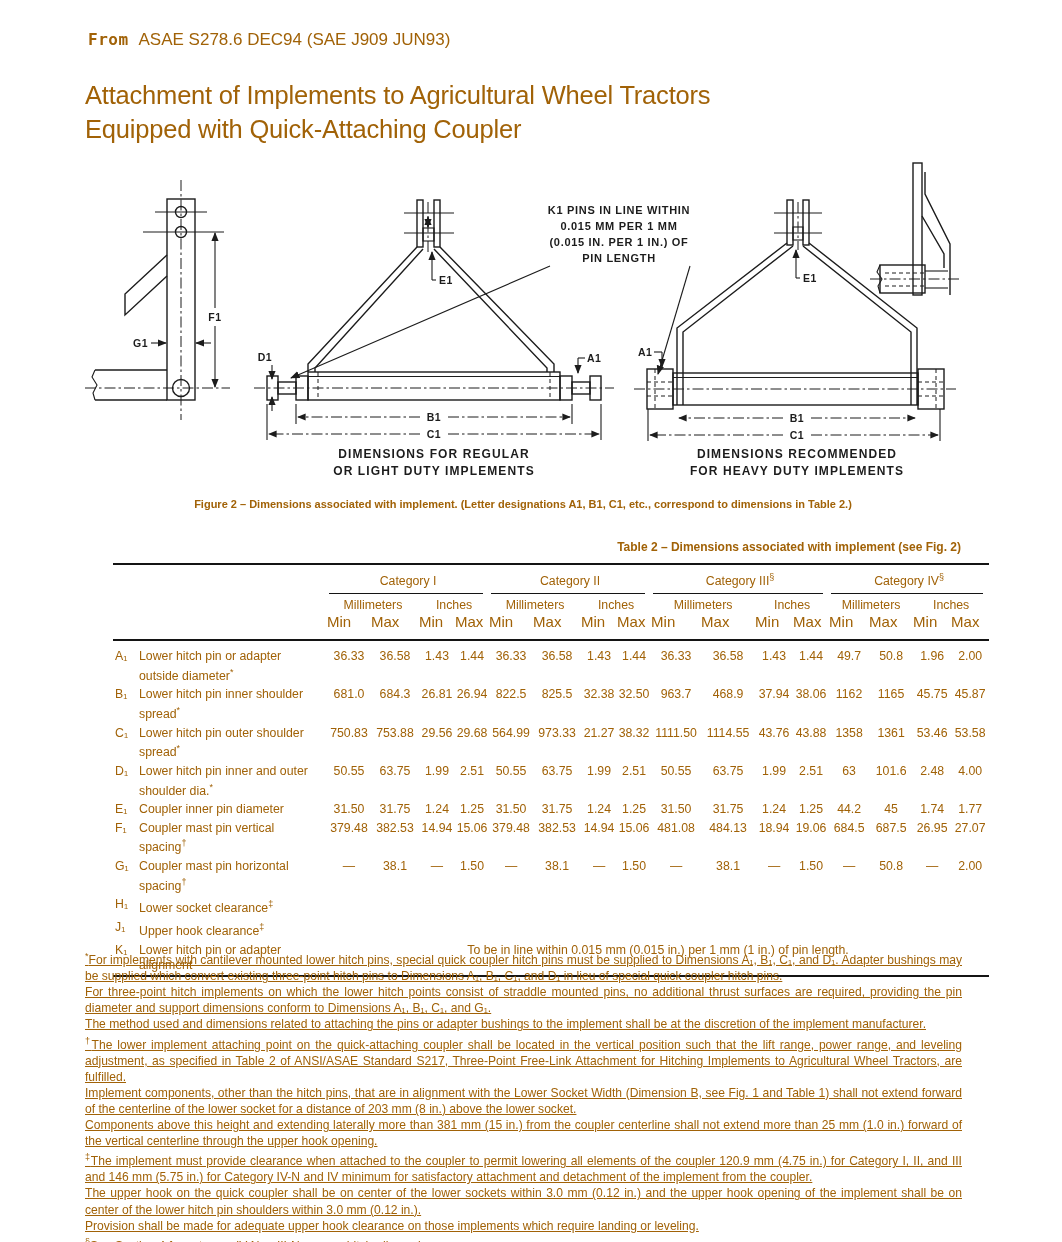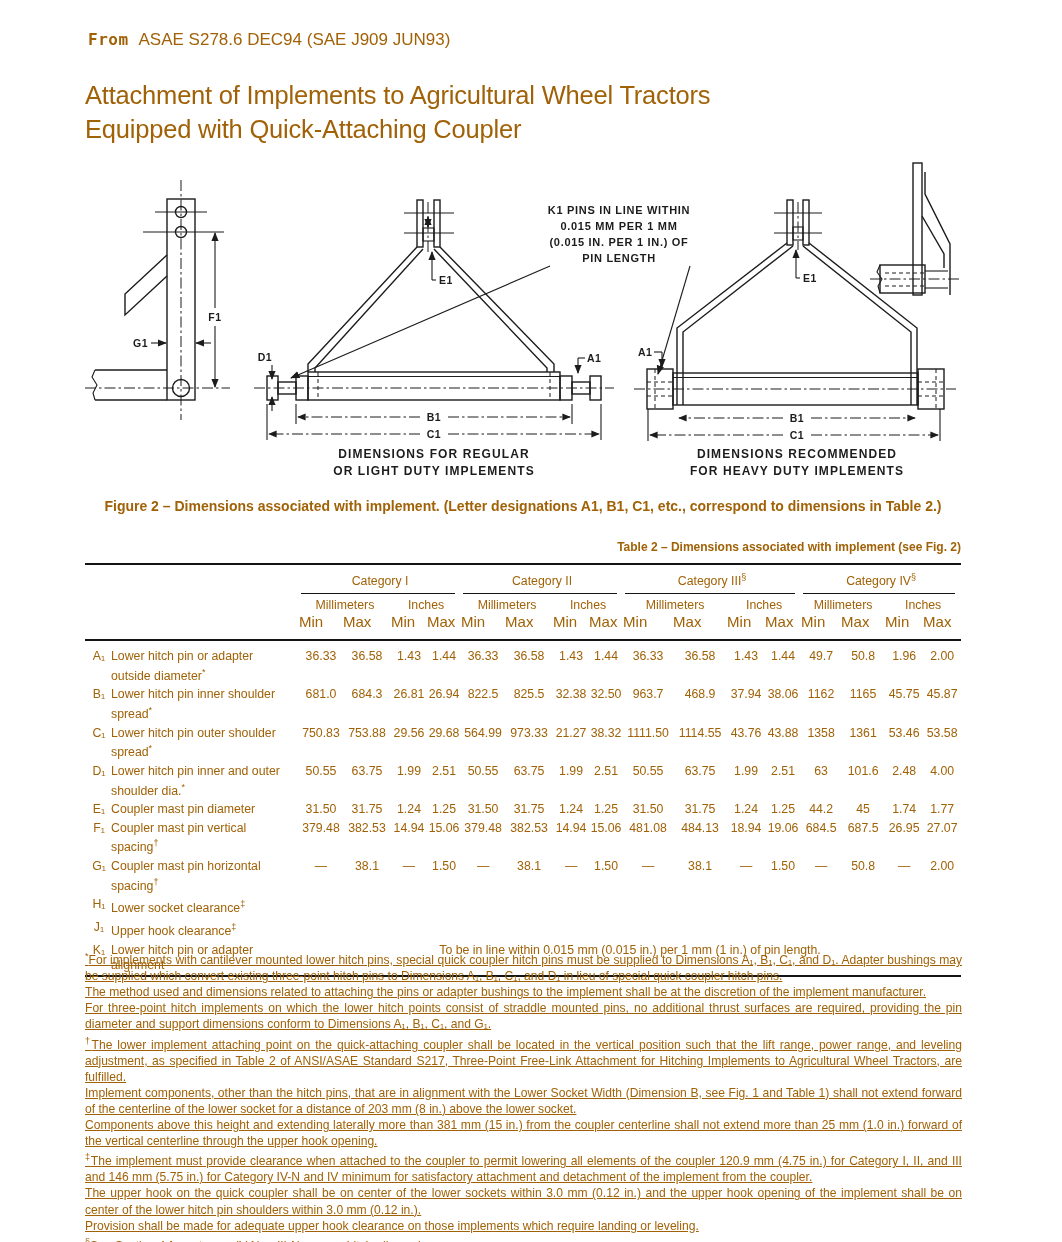--- a/index.html
+++ b/index.html
@@ -7,36 +7,36 @@
         font-family:"Liberation Sans",sans-serif;color:#a16207;}
   
   .src{position:absolute;left:88px;top:30px;font-size:17px;white-space:nowrap;}
   .src .from{font-weight:700;letter-spacing:.5px;margin-right:10px;font-family:"DejaVu Sans Mono",monospace;font-size:16px;}
   .title{position:absolute;left:85px;top:78px;width:880px;font-size:25.5px;font-weight:400;
          letter-spacing:-0.2px;line-height:34px;}
   
   .fig{position:absolute;left:82px;top:158px;width:980px;height:330px;}
   .fig svg{display:block;}
   .figcap{position:absolute;left:85px;top:498px;width:876px;text-align:center;
-          font-size:14px;font-weight:700;}
+          font-size:11px;font-weight:700;}
   .tabletitle{position:absolute;left:85px;top:540px;width:876px;text-align:right;
           font-size:12px;font-weight:700;}
   
   .tblwrap{position:absolute;left:85px;top:563px;width:876px;}
   table{border-collapse:collapse;table-layout:fixed;width:876px;
-        border-top:2.5px solid #141414;border-bottom:2.5px solid #141414;font-size:12.3px;}
+        border-top:2.5px solid #141414;border-bottom:2.5px solid #141414;font-size:12.3px;margin-left:28px;}
   th,td{font-weight:400;padding:0;vertical-align:top;}
   tr.cats th{padding-top:7px;}
   .catlab{display:block;text-align:center;font-size:12.3px;}
   .catrule{height:0;border-bottom:1.4px solid #141414;margin:5px 6px 0 2px;}
   tr.units th{text-align:center;padding-top:4px;font-size:12.3px;}
   tr.mm th{text-align:left;padding:1px 0 9px 0;font-size:15px;border-bottom:2px solid #141414;}
   tbody tr:first-child td{padding-top:8px;}
   td{line-height:15.6px;padding:1.5px 0;}
-  td.row-key{padding-left:2px;text-align:center;}
+  td.row-key{padding-left:2px;}
   td.row-desc{padding-right:10px;}
   td.val{text-align:center;white-space:nowrap;}
   td.row-note{text-align:center;}
   sup{font-size:9px;}
   
   .fns{position:absolute;left:85px;top:948px;width:877px;font-size:12.1px;line-height:16.1px;
        text-align:justify;}
   .fn{margin:0;text-decoration:underline;}
   .endmark{font-family:"DejaVu Sans Mono",monospace;font-size:11px;letter-spacing:.5px;}
   
@@ -380,21 +380,21 @@
             <td class="val">63.75</td>
             <td class="val">1.99</td>
             <td class="val">2.51</td>
             <td class="val">63</td>
             <td class="val">101.6</td>
             <td class="val">2.48</td>
             <td class="val">4.00</td>
           </tr>
           <tr>
             <td class="row-key">E₁</td>
-            <td class="row-desc">Coupler mast pin diameter</td>
+            <td class="row-desc">Coupler inner pin diameter</td>
             <td class="val">31.50</td>
             <td class="val">31.75</td>
             <td class="val">1.24</td>
             <td class="val">1.25</td>
             <td class="val">31.50</td>
             <td class="val">31.75</td>
             <td class="val">1.24</td>
             <td class="val">1.25</td>
             <td class="val">31.50</td>
             <td class="val">31.75</td>
@@ -489,22 +489,22 @@
             <td class="row-key">K₁</td>
             <td class="row-desc">Lower hitch pin or adapter alignment</td>
             <td colspan="16" class="row-note">To be in line within 0.015 mm (0.015 in.) per 1 mm (1 in.) of pin length.</td>
           </tr>
         </tbody>
     </table>
   </div>
 
   <div class="fns">
       <div class="fn"><sup>*</sup>For implements with cantilever mounted lower hitch pins, special quick coupler hitch pins must be supplied to Dimensions A₁, B₁, C₁, and D₁. Adapter bushings may be supplied which convert existing three-point hitch pins to Dimensions A₁, B₁, C₁, and D₁ in lieu of special quick coupler hitch pins.</div>
+      <div class="fn">For three-point hitch implements on which the lower hitch points consist of straddle mounted pins, no additional thrust surfaces are required, providing the pin diameter and support dimensions conform to Dimensions A₁, B₁, C₁, and G₁.</div>
       <div class="fn">The method used and dimensions related to attaching the pins or adapter bushings to the implement shall be at the discretion of the implement manufacturer.</div>
-      <div class="fn">For three-point hitch implements on which the lower hitch points consist of straddle mounted pins, no additional thrust surfaces are required, providing the pin diameter and support dimensions conform to Dimensions A₁, B₁, C₁, and G₁.</div>
       <div class="fn"><sup>†</sup>The lower implement attaching point on the quick-attaching coupler shall be located in the vertical position such that the lift range, power range, and leveling adjustment, as specified in Table 2 of ANSI/ASAE Standard S217, Three-Point Free-Link Attachment for Hitching Implements to Agricultural Wheel Tractors, are fulfilled.</div>
       <div class="fn">Implement components, other than the hitch pins, that are in alignment with the Lower Socket Width (Dimension B, see Fig. 1 and Table 1) shall not extend forward of the centerline of the lower socket for a distance of 203 mm (8 in.) above the lower socket.</div>
       <div class="fn">Components above this height and extending laterally more than 381 mm (15 in.) from the coupler centerline shall not extend more than 25 mm (1.0 in.) forward of the vertical centerline through the upper hook opening.</div>
       <div class="fn"><sup>‡</sup>The implement must provide clearance when attached to the coupler to permit lowering all elements of the coupler 120.9 mm (4.75 in.) for Category I, II, and III and 146 mm (5.75 in.) for Category IV-N and IV minimum for satisfactory attachment and detachment of the implement from the coupler.</div>
       <div class="fn">The upper hook on the quick coupler shall be on center of the lower sockets within 3.0 mm (0.12 in.) and the upper hook opening of the implement shall be on center of the lower hitch pin shoulders within 3.0 mm (0.12 in.).</div>
       <div class="fn">Provision shall be made for adequate upper hook clearance on those implements which require landing or leveling.</div>
       <div class="fn"><sup>§</sup>See Section 4 for category IV-N or III-N, narrow hitch, dimensions.<span class="endmark">  bcp</span></div>
     </div>
 
 </div>

